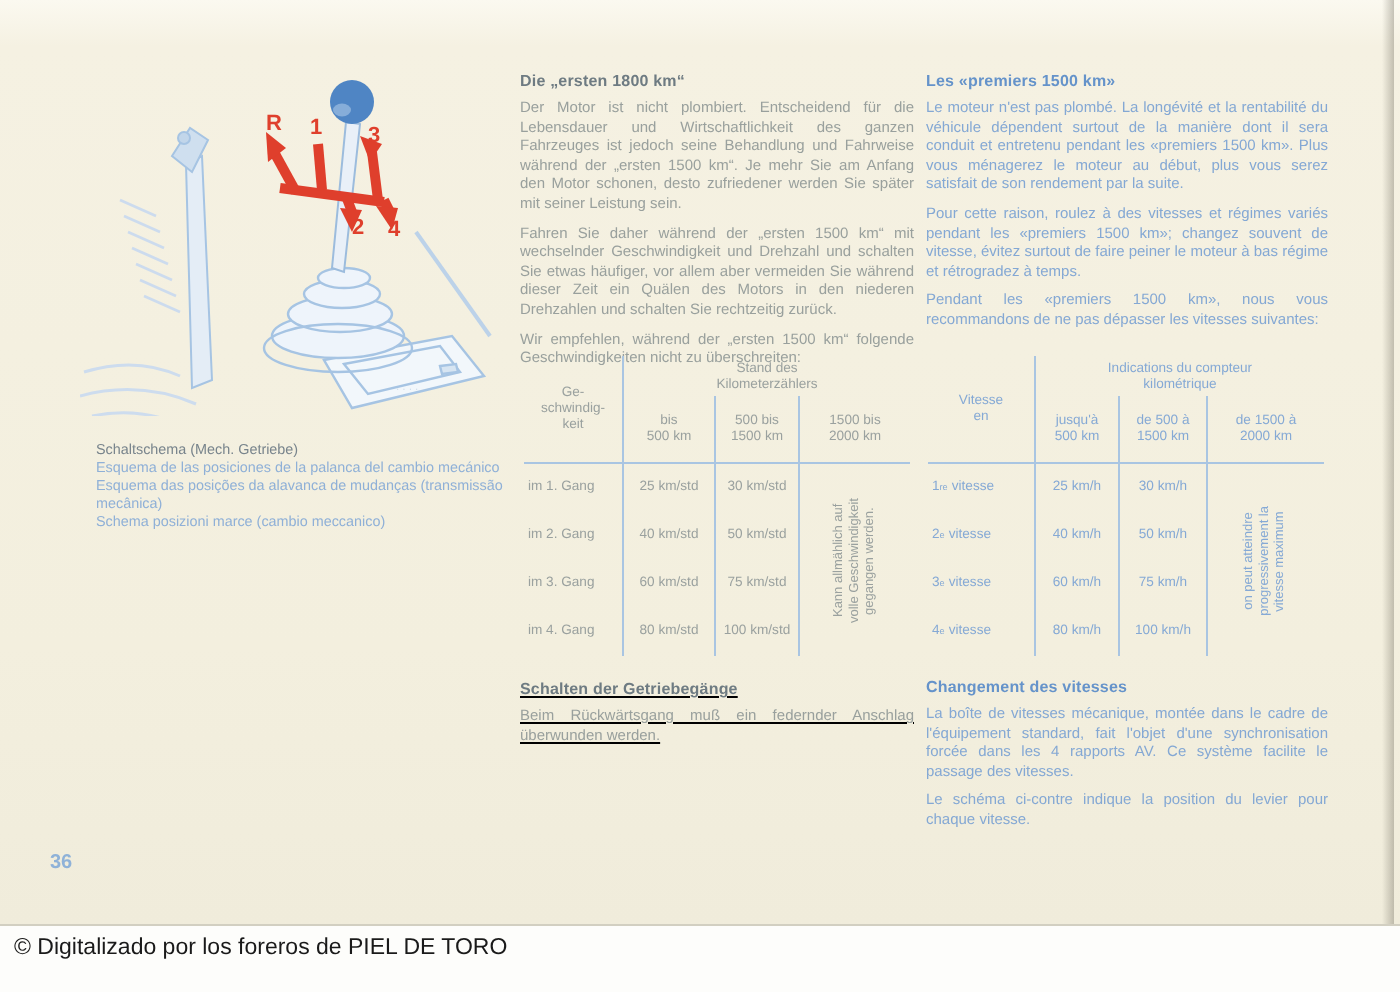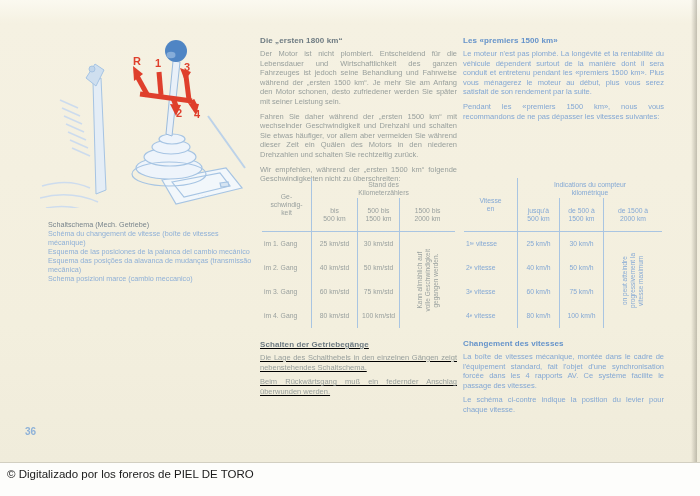--- a/index.html
+++ b/index.html
@@ -117,36 +117,36 @@
       <text x="118" y="59">1</text>
       <text x="147" y="63">3</text>
       <text x="139" y="109">2</text>
       <text x="157" y="110">4</text>
     </g>
   </svg>
   <div class="figmark">····</div>
 
   <div class="caption">
     <div class="cap-de">Schaltschema (Mech. Getriebe)</div>
-    <div class="cap-x">Schéma du changement de vitesse (boîte de vitesses mécanique)</div>
     <div class="cap-x">Esquema de las posiciones de la palanca del cambio mecánico</div>
     <div class="cap-x">Esquema das posições da alavanca de mudanças (transmissão mecânica)</div>
     <div class="cap-x">Schema posizioni marce (cambio meccanico)</div>
   </div>
 
   <div class="col col-de1">
     <h3 class="h-de">Die „ersten 1800 km“</h3>
     <p class="t-de">Der Motor ist nicht plombiert. Entscheidend für die Lebensdauer und Wirtschaftlichkeit des ganzen Fahrzeuges ist jedoch seine Behandlung und Fahrweise während der „ersten 1500 km“. Je mehr Sie am Anfang den Motor schonen, desto zufriedener werden Sie später mit seiner Leistung sein.</p>
     <p class="t-de">Fahren Sie daher während der „ersten 1500 km“ mit wechselnder Geschwindigkeit und Drehzahl und schalten Sie etwas häufiger, vor allem aber vermeiden Sie während dieser Zeit ein Quälen des Motors in den niederen Drehzahlen und schalten Sie rechtzeitig zurück.</p>
     <p class="t-de">Wir empfehlen, während der „ersten 1500 km“ folgende Geschwindigkeiten nicht zu überschreiten:</p>
   </div>
 
   <div class="col col-fr1">
     <h3 class="h-fr">Les «premiers 1500 km»</h3>
     <p class="t-fr">Le moteur n'est pas plombé. La longévité et la rentabilité du véhicule dépendent surtout de la manière dont il sera conduit et entretenu pendant les «premiers 1500 km». Plus vous ménagerez le moteur au début, plus vous serez satisfait de son rendement par la suite.</p>
+    <p class="t-fr">Pour cette raison, roulez à des vitesses et régimes variés pendant les «premiers 1500 km»; changez souvent de vitesse, évitez surtout de faire peiner le moteur à bas régime et rétrogradez à temps.</p>
     <p class="t-fr">Pendant les «premiers 1500 km», nous vous recommandons de ne pas dépasser les vitesses suivantes:</p>
   </div>
 
   <div class="tbl gtable">
     <div class="cell corner b-r b-b">Ge-
 schwindig-
 keit</div>
     <div class="cell spanhead">Stand des
 Kilometerzählers</div>
     <div class="cell sub b-r b-b" style="grid-column:2">bis
@@ -217,21 +217,20 @@
 
     <div class="cell notecell">
       <span>on peut atteindre
 progressivement la
 vitesse maximum</span>
     </div>
   </div>
 
   <div class="col col-de2">
     <h3 class="h-de">Schalten der Getriebegänge</h3>
-    <p class="t-de">Die Lage des Schalthebels in den einzelnen Gängen zeigt nebenstehendes Schaltschema.</p>
     <p class="t-de">Beim Rückwärtsgang muß ein federnder Anschlag überwunden werden.</p>
   </div>
 
   <div class="col col-fr2">
     <h3 class="h-fr">Changement des vitesses</h3>
     <p class="t-fr">La boîte de vitesses mécanique, montée dans le cadre de l'équipement standard, fait l'objet d'une synchronisation forcée dans les 4 rapports AV. Ce système facilite le passage des vitesses.</p>
     <p class="t-fr">Le schéma ci-contre indique la position du levier pour chaque vitesse.</p>
   </div>
 
   <div class="pagenum">36</div>

